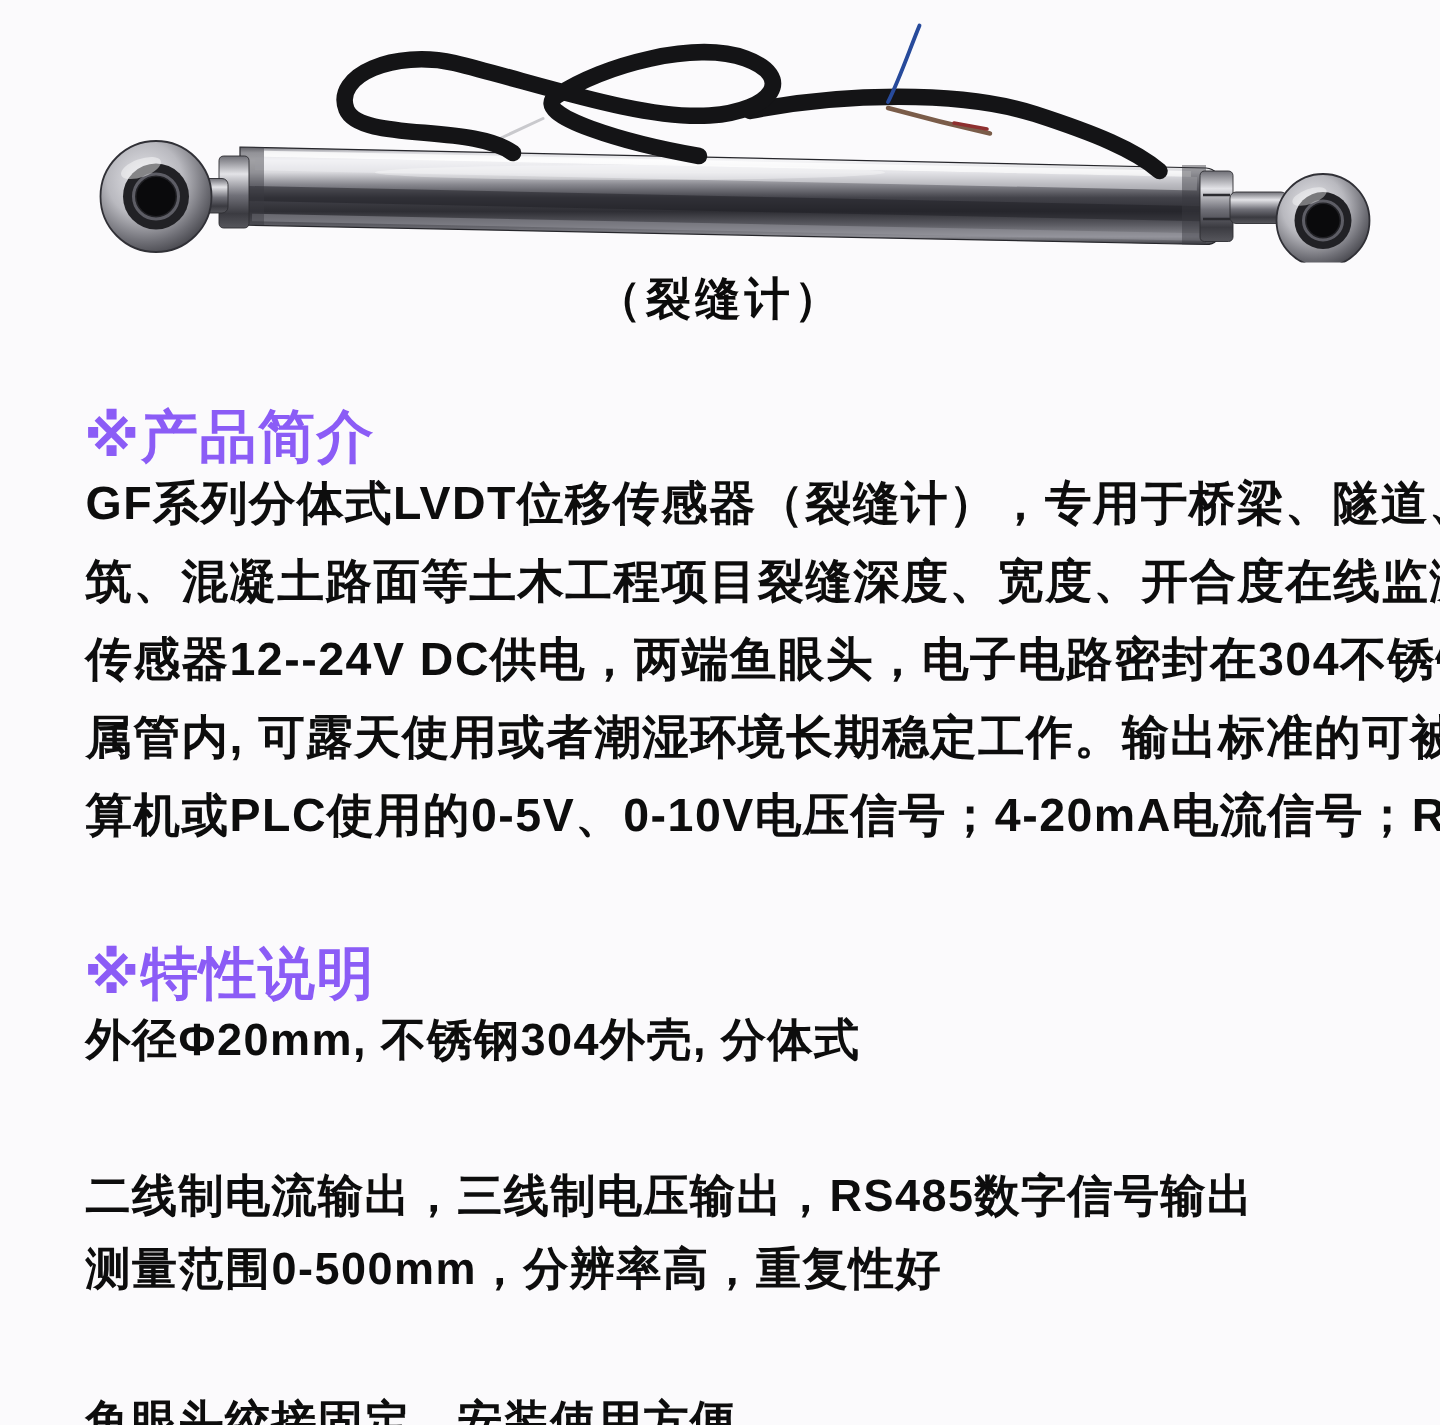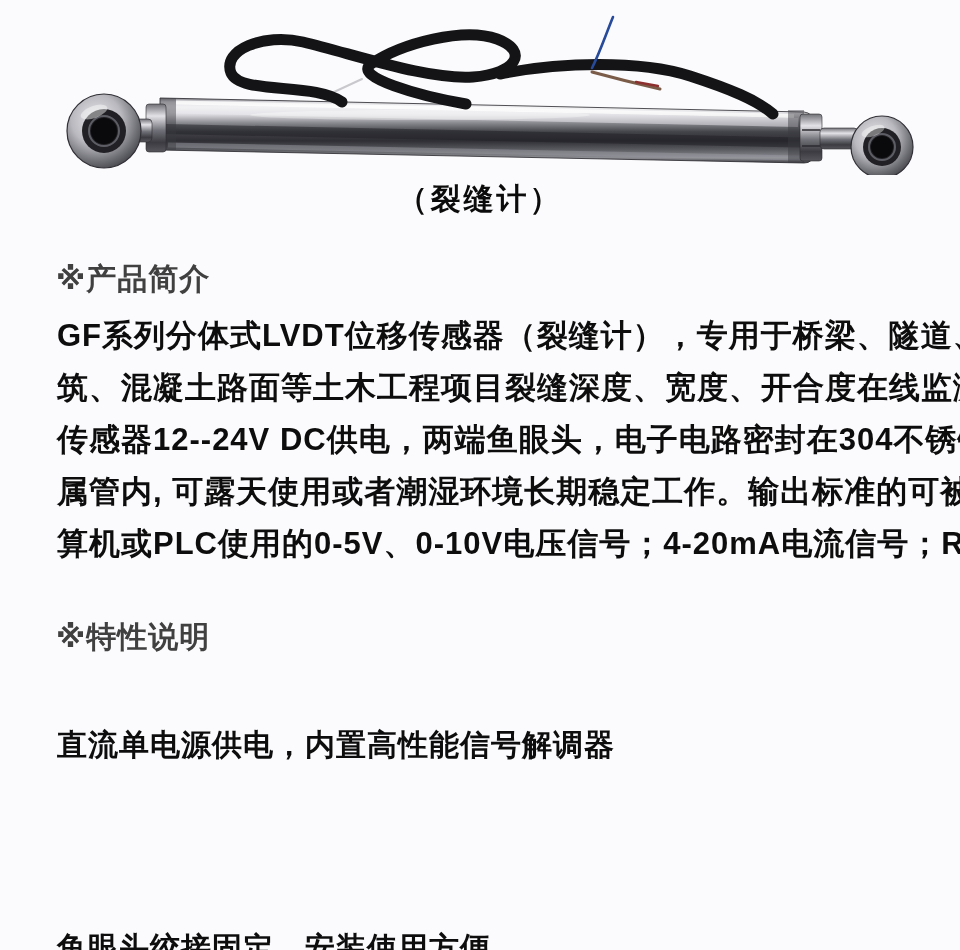--- a/index.html
+++ b/index.html
@@ -13,21 +13,21 @@
   .photo{position:absolute;left:0;top:0;width:960px;height:175px;margin:0;}
   .photo svg{display:block;}
   .caption{
     position:absolute;left:0;top:179px;width:960px;
     text-align:center;
     font-size:30px;font-weight:700;color:#0b0b0b;
     letter-spacing:3px;
   }
   .heading{
     position:absolute;left:56px;
-    font-size:30px;font-weight:700;color:#404040;
+    font-size:38px;font-weight:700;color:#8b5cf6;
     white-space:nowrap;letter-spacing:1px;
   }
   .h-intro{top:234px;}
   .h-features{top:592px;}
   .line{
     position:absolute;left:57px;
     white-space:nowrap;
     color:#0d0d0d;font-weight:600;
     letter-spacing:1px;
   }
@@ -119,16 +119,18 @@
   <div class="caption">（裂缝计）</div>
 
   <h2 class="heading h-intro">※产品简介</h2>
   <p class="line p-line p0">GF系列分体式LVDT位移传感器（裂缝计），专用于桥梁、隧道、建</p>
   <p class="line p-line p1">筑、混凝土路面等土木工程项目裂缝深度、宽度、开合度在线监测。</p>
   <p class="line p-line p2">传感器12--24V DC供电，两端鱼眼头，电子电路密封在304不锈钢金</p>
   <p class="line p-line p3">属管内, 可露天使用或者潮湿环境长期稳定工作。输出标准的可被计</p>
   <p class="line p-line p4">算机或PLC使用的0-5V、0-10V电压信号；4-20mA电流信号；RS485数</p>
 
   <h2 class="heading h-features">※特性说明</h2>
-  <p class="line f-line f1">直流单电源供电，内置高性能信号解调器</p>
+  <p class="line f-line f0">外径Φ20mm, 不锈钢304外壳, 分体式</p>
+  <p class="line f-line f2">二线制电流输出，三线制电压输出，RS485数字信号输出</p>
+  <p class="line f-line f3">测量范围0-500mm，分辨率高，重复性好</p>
   <p class="line f-line f5">鱼眼头绞接固定，安装使用方便</p>
 
 </div>
 
 </body></html>

